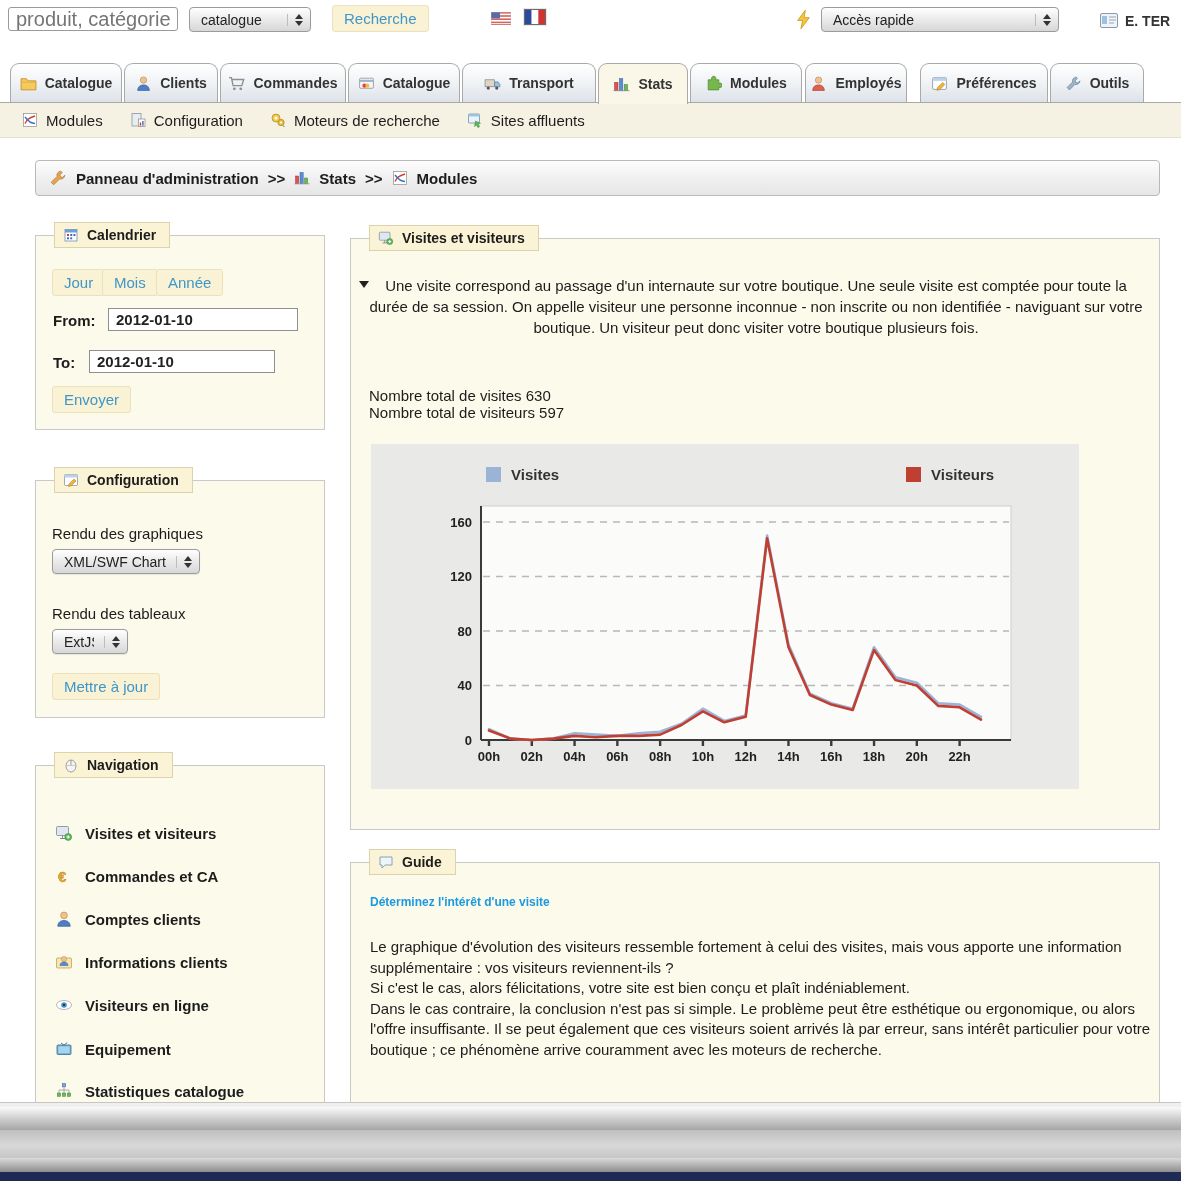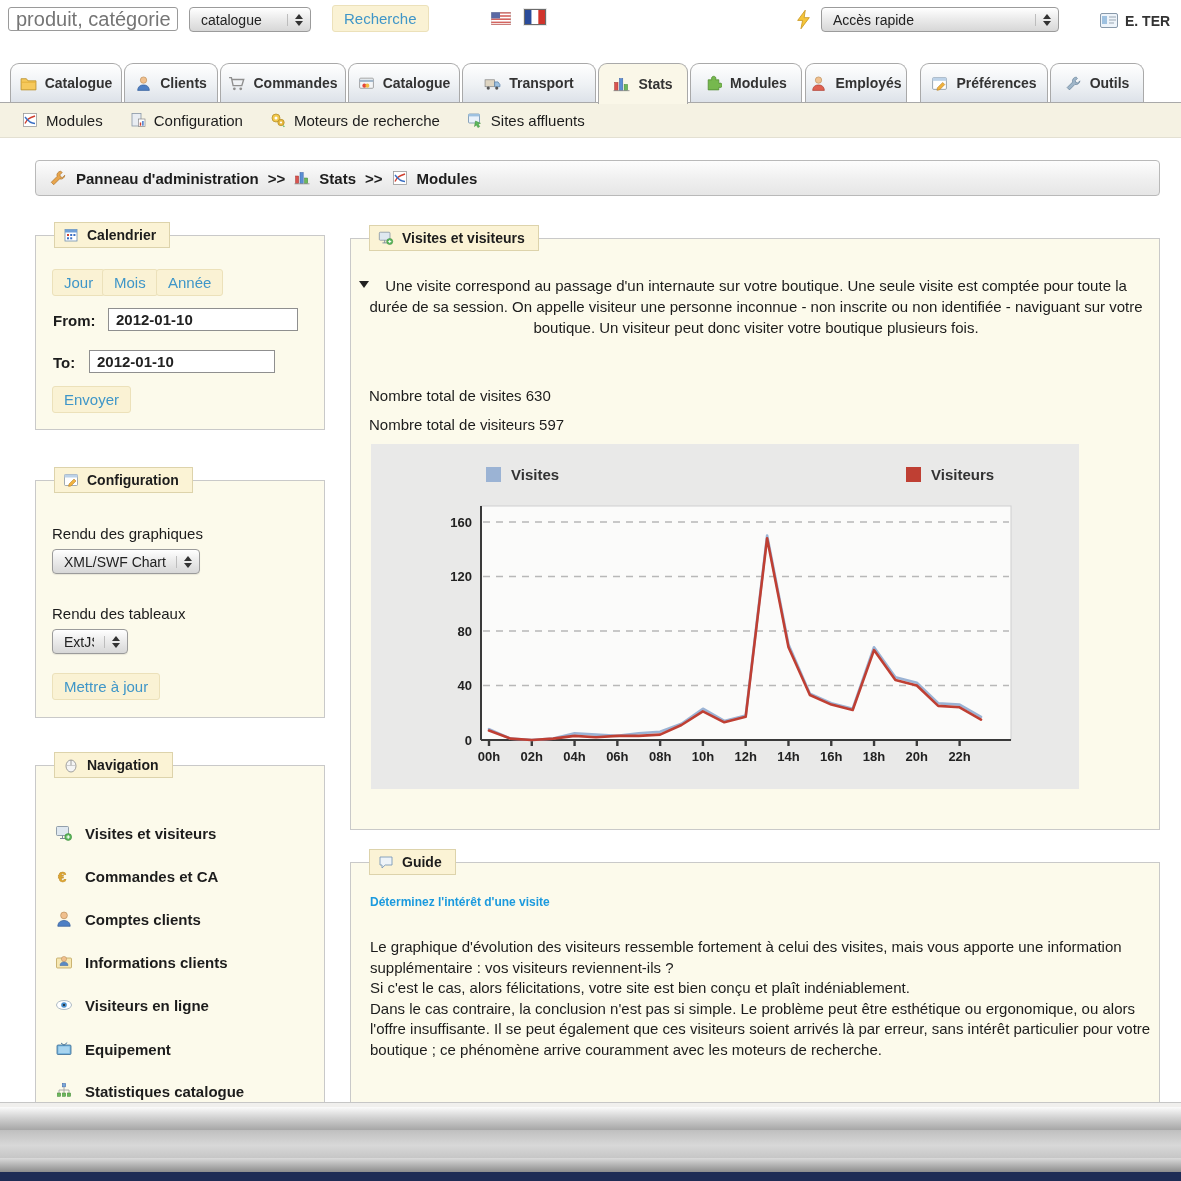--- a/index.html
+++ b/index.html
@@ -494,21 +494,21 @@
             <path d="M5 14.5h6M7.5 11.5v3" stroke="#7a8a99" stroke-width="1"></path>
             <circle cx="13.2" cy="13" r="3.4" fill="#5cb85c" stroke="#3a8a3a" stroke-width="0.6"></circle>
             <path d="M13.2 11.3v3.4M11.5 13h3.4" stroke="#fff" stroke-width="1.1"></path>
           </svg>
         </span>
       <span>Visites et visiteurs</span>
     </div>
     <span class="desc-arrow"></span>
     <div id="visits-desc">Une visite correspond au passage d'un internaute sur votre boutique. Une seule visite est comptée pour toute la durée de sa session. On appelle visiteur une personne inconnue - non inscrite ou non identifiée - naviguant sur votre boutique. Un visiteur peut donc visiter votre boutique plusieurs fois.</div>
     <div class="total-line" style="top:148px;">Nombre total de visites 630</div>
-    <div class="total-line" style="top:177px;text-align:center;">Nombre total de visiteurs 597</div>
+    <div class="total-line" style="top:165px;text-align:center;">Nombre total de visiteurs 597</div>
 
     <div id="chart-box">
       <span class="chart-legend-item" style="left:115px;">
         <span class="legend-swatch" id="swatch-0" style="background: rgb(155, 179, 212);"></span>
         <span>Visites</span>
       </span>
       <span class="chart-legend-item" style="left:535px;">
         <span class="legend-swatch" id="swatch-1" style="background: rgb(191, 63, 51);"></span>
         <span>Visiteurs</span>
       </span>

